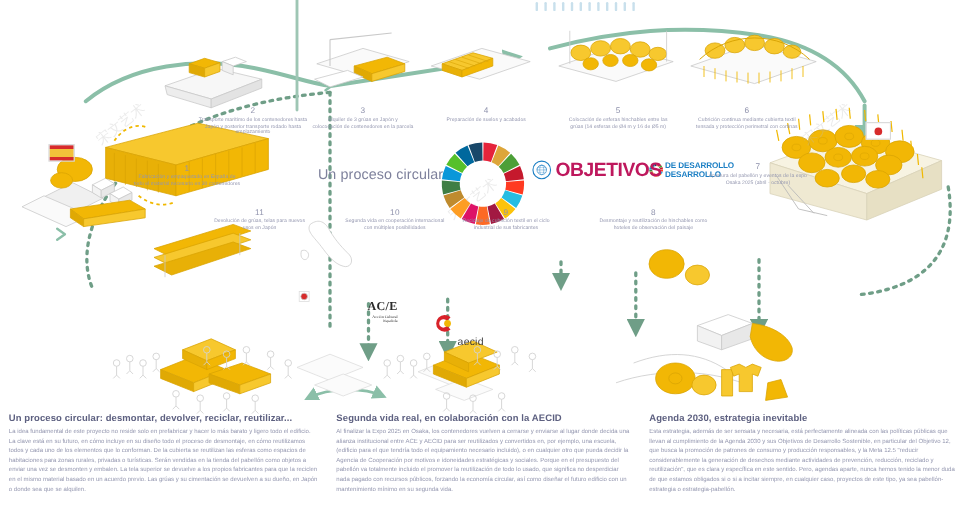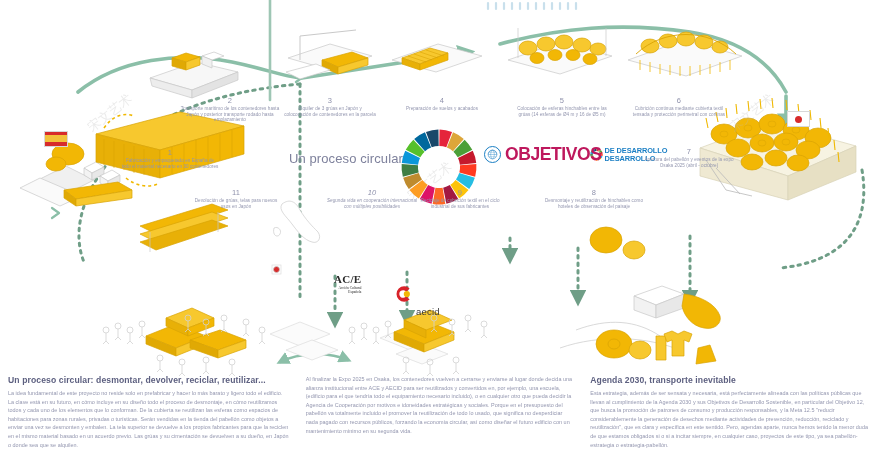--- a/index.html
+++ b/index.html
@@ -524,37 +524,38 @@
   <div class="step" style="left:544px;top:188px;width:100px;">
     <span class="num">8</span>
     <span class="txt">Desmontaje y reutilización de hinchables como hoteles de observación del paisaje</span>
   </div>
 
   <div class="step" style="left:414px;top:188px;width:92px;">
     <span class="num">9</span>
     <span class="txt">Reciclaje de cubrición textil en el ciclo industrial de sus fabricantes</span>
   </div>
 
-  <div class="step" style="left:326px;top:188px;width:92px;font-style:italic;">
+  <div class="step" style="left:313px;top:188px;width:92px;">
     <span class="num">10</span>
     <span class="txt">Segunda vida en cooperación internacional con múltiples posibilidades</span>
   </div>
 
   <div class="step" style="left:194px;top:188px;width:84px;">
     <span class="num">11</span>
     <span class="txt">Devolución de grúas, telas para nuevos usos en Japón</span>
   </div>
 
   <div class="cols">
     <div class="col col1">
       <h3>Un proceso circular: desmontar, devolver, reciclar, reutilizar...</h3>
       <p>La idea fundamental de este proyecto no reside solo en prefabricar y hacer lo más barato y ligero todo el edificio. La clave está en su futuro, en cómo incluye en su diseño todo el proceso de desmontaje, en cómo reutilizamos todos y cada uno de los elementos que lo conforman. De la cubierta se reutilizan las esferas como espacios de habitaciones para zonas rurales, privadas o turísticas. Serán vendidas en la tienda del pabellón como objetos a enviar una vez se desmonten y embalen. La tela superior se devuelve a los propios fabricantes para que la reciclen en el mismo material basado en un acuerdo previo. Las grúas y su cimentación se devuelven a su dueño, en Japón o donde sea que se alquilen.</p>
     </div>
     <div class="col col2">
+      <h3>Segunda vida real, en colaboración con la AECID</h3>
       <p>Al finalizar la Expo 2025 en Osaka, los contenedores vuelven a cerrarse y enviarse al lugar donde decida una alianza institucional entre ACE y AECID para ser reutilizados y convertidos en, por ejemplo, una escuela, (edificio para el que tendría todo el equipamiento necesario incluido), o en cualquier otro que pueda decidir la Agencia de Cooperación por motivos e idoneidades estratégicas y sociales. Porque en el presupuesto del pabellón va totalmente incluido el promover la reutilización de todo lo usado, que significa no desperdiciar nada pagado con recursos públicos, forzando la economía circular, así como diseñar el futuro edificio con un mantenimiento mínimo en su segunda vida.</p>
     </div>
     <div class="col col3">
-      <h3>Agenda 2030, transporte inevitable</h3>
+      <h3>Agenda 2030, estrategia inevitable</h3>
       <p>Esta estrategia, además de ser sensata y necesaria, está perfectamente alineada con las políticas públicas que llevan al cumplimiento de la Agenda 2030 y sus Objetivos de Desarrollo Sostenible, en particular del Objetivo 12, que busca la promoción de patrones de consumo y producción responsables, y la Meta 12.5 "reducir considerablemente la generación de desechos mediante actividades de prevención, reducción, reciclado y reutilización", que es clara y específica en este sentido. Pero, agendas aparte, nunca hemos tenido la menor duda de que estamos obligados si o si a incitar siempre, en cualquier caso, proyectos de este tipo, ya sea pabellón-estrategia o estrategia-pabellón.</p>
     </div>
   </div>
 
 </div>
 
 </body></html>

